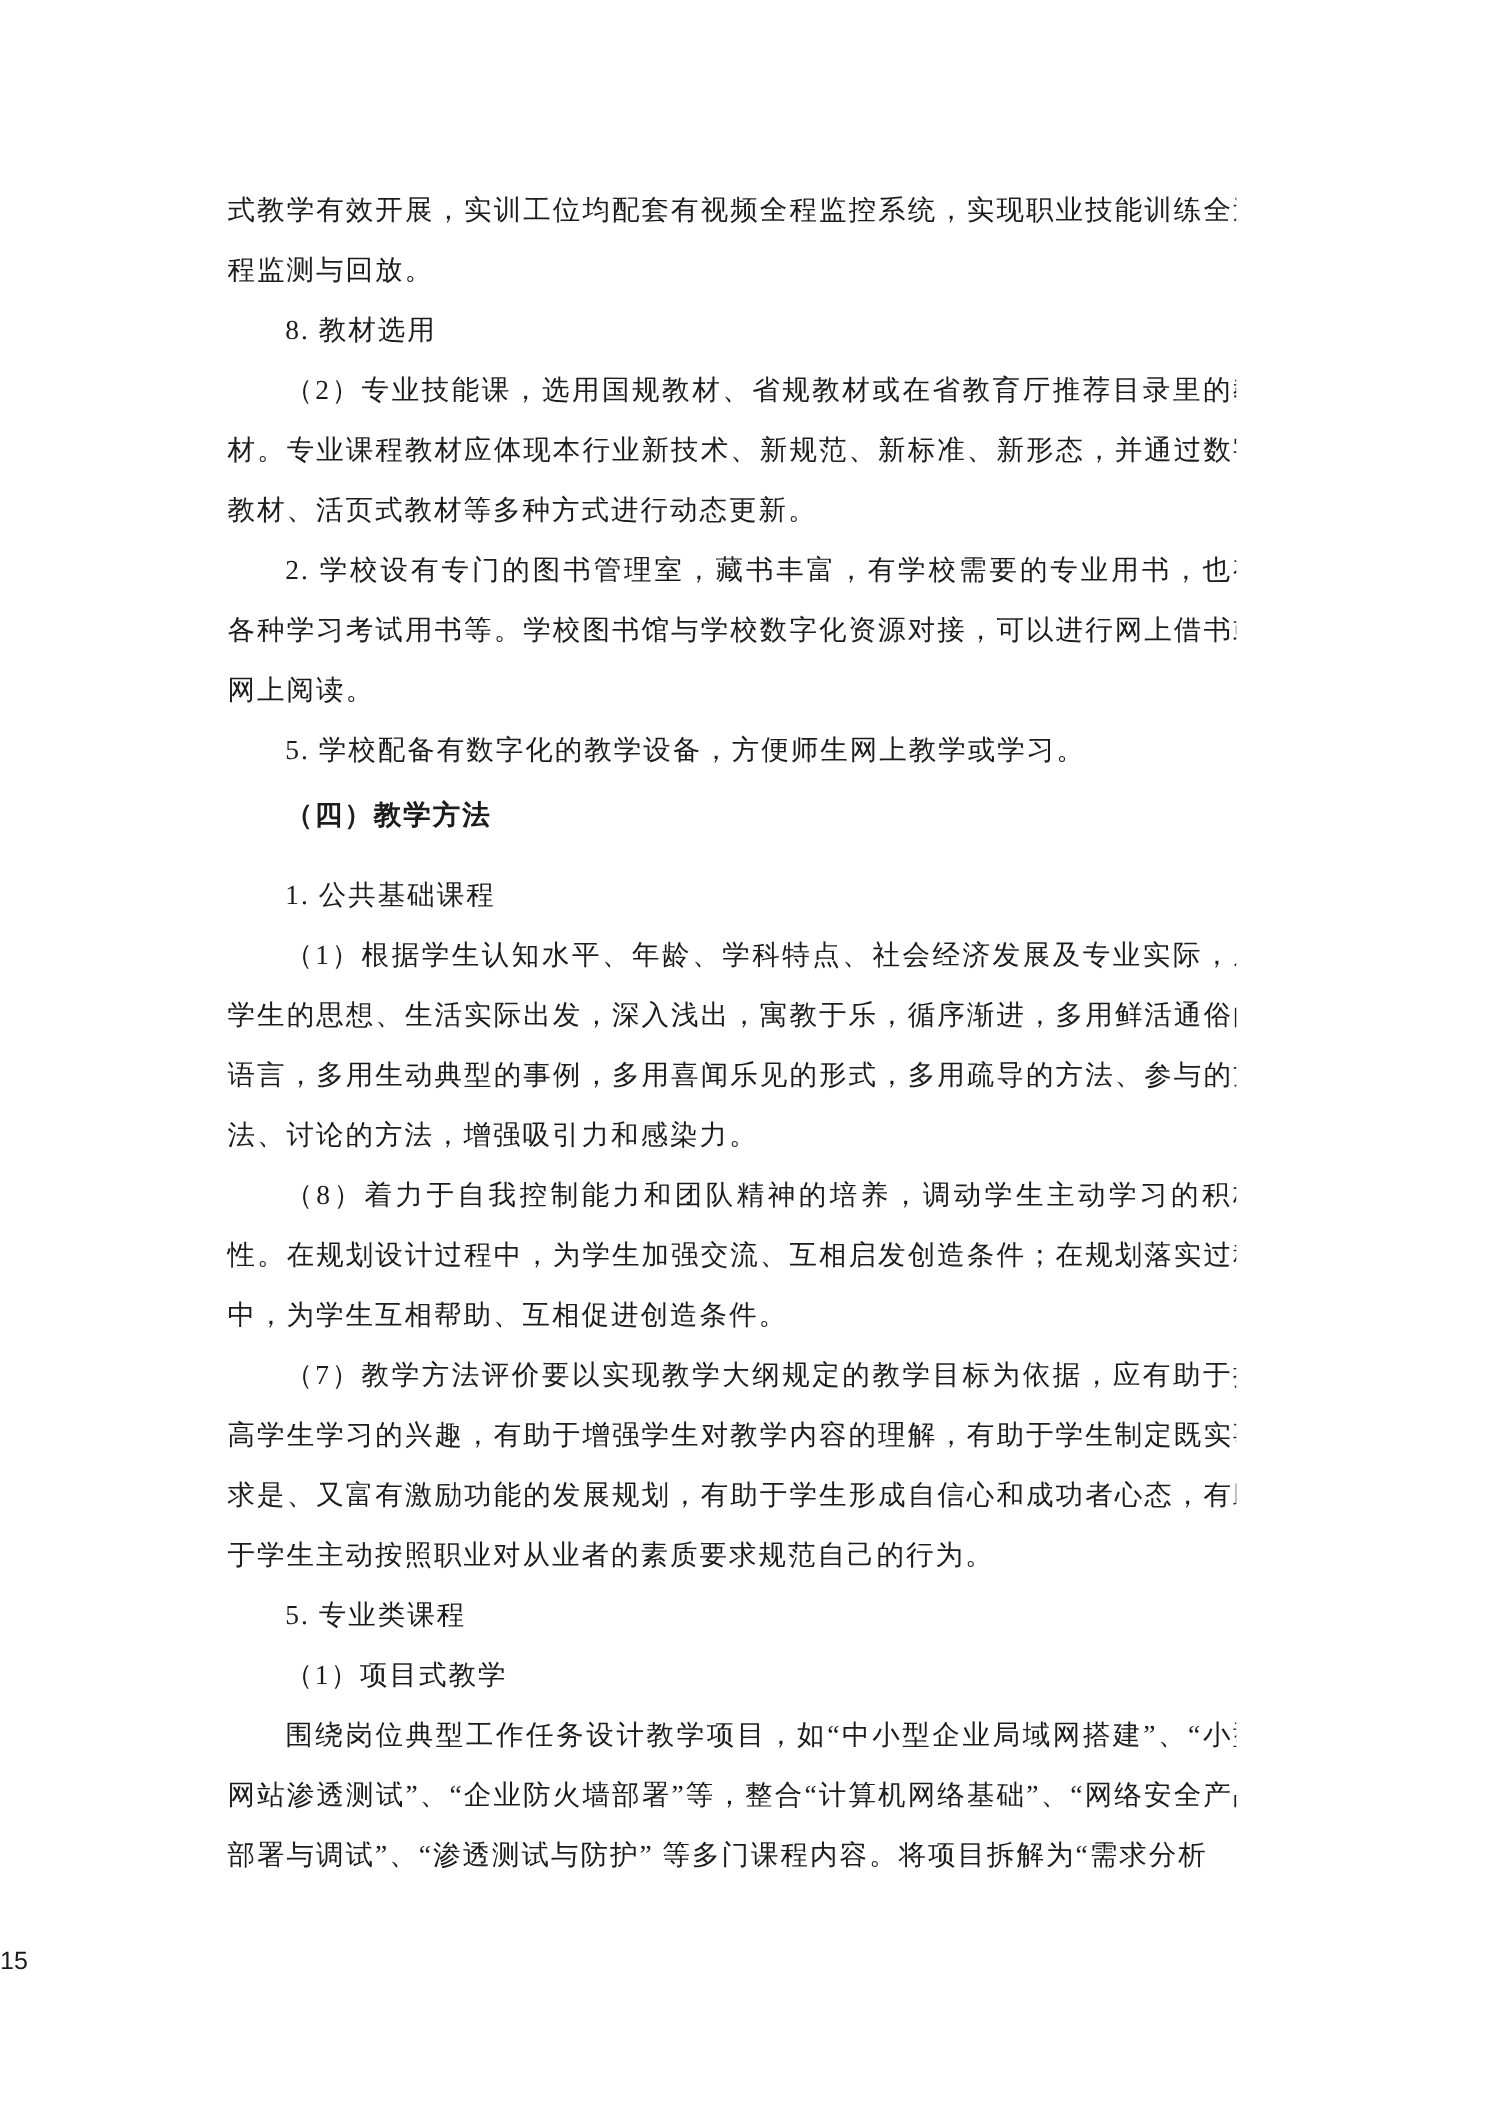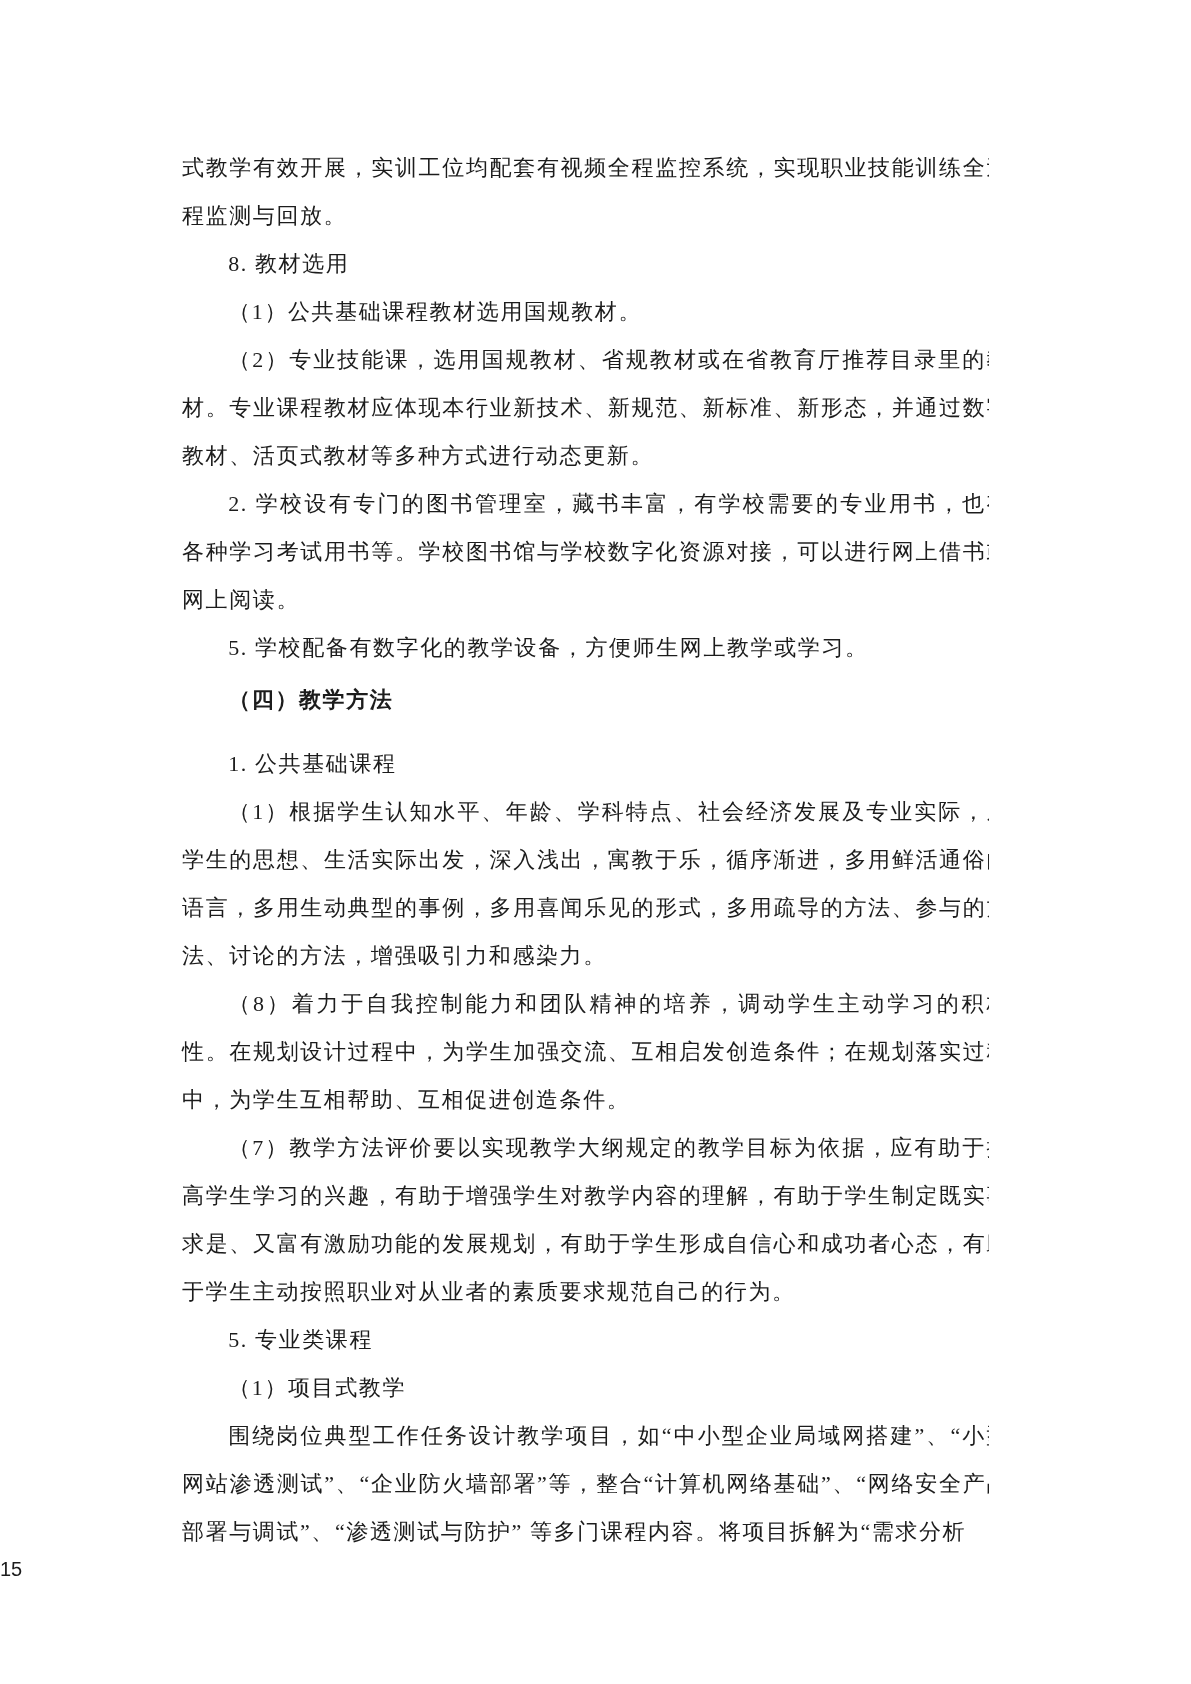--- a/index.html
+++ b/index.html
@@ -51,21 +51,20 @@
     color: #1c1c1c;
   }
 </style>
 </head>
 <body>
 
 <div class="page">
   <div class="content">
       <p class="para continuation">式教学有效开展，实训工位均配套有视频全程监控系统，实现职业技能训练全过程监测与回放。</p>
       <p class="para body">8. 教材选用</p>
-      <p class="para body">（1）公共基础课程教材选用国规教材。</p>
       <p class="para body">（2）专业技能课，选用国规教材、省规教材或在省教育厅推荐目录里的教材。专业课程教材应体现本行业新技术、新规范、新标准、新形态，并通过数字教材、活页式教材等多种方式进行动态更新。</p>
       <p class="para body">2. 学校设有专门的图书管理室，藏书丰富，有学校需要的专业用书，也有各种学习考试用书等。学校图书馆与学校数字化资源对接，可以进行网上借书或网上阅读。</p>
       <p class="para body">5. 学校配备有数字化的教学设备，方便师生网上教学或学习。</p>
       <p class="para heading">（四）教学方法</p>
       <p class="para body">1. 公共基础课程</p>
       <p class="para body">（1）根据学生认知水平、年龄、学科特点、社会经济发展及专业实际，从学生的思想、生活实际出发，深入浅出，寓教于乐，循序渐进，多用鲜活通俗的语言，多用生动典型的事例，多用喜闻乐见的形式，多用疏导的方法、参与的方法、讨论的方法，增强吸引力和感染力。</p>
       <p class="para body">（8）着力于自我控制能力和团队精神的培养，调动学生主动学习的积极性。在规划设计过程中，为学生加强交流、互相启发创造条件；在规划落实过程中，为学生互相帮助、互相促进创造条件。</p>
       <p class="para body">（7）教学方法评价要以实现教学大纲规定的教学目标为依据，应有助于提高学生学习的兴趣，有助于增强学生对教学内容的理解，有助于学生制定既实事求是、又富有激励功能的发展规划，有助于学生形成自信心和成功者心态，有助于学生主动按照职业对从业者的素质要求规范自己的行为。</p>
       <p class="para body">5. 专业类课程</p>
       <p class="para body">（1）项目式教学</p>

